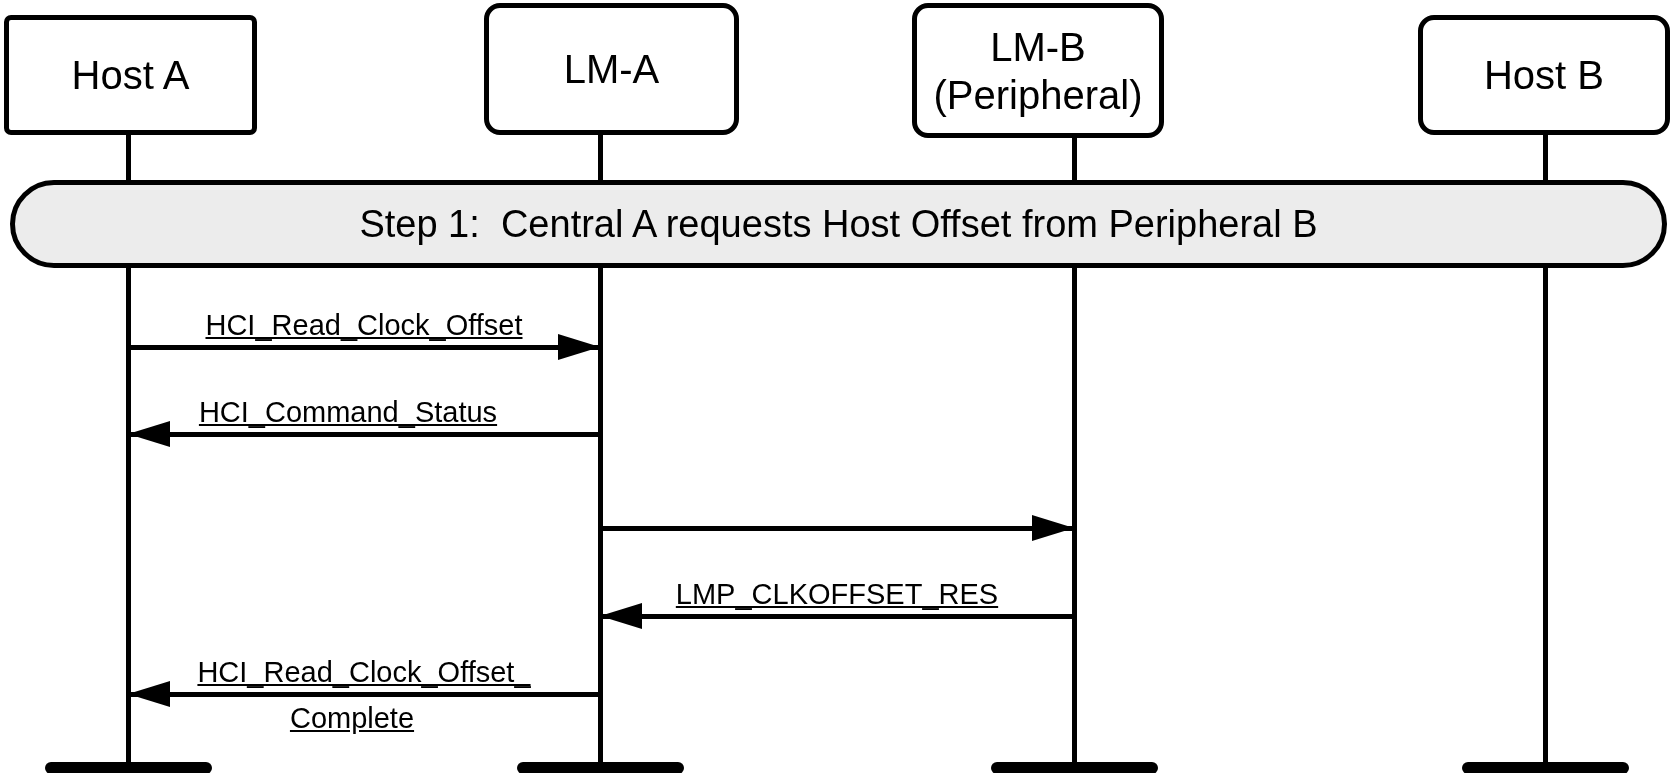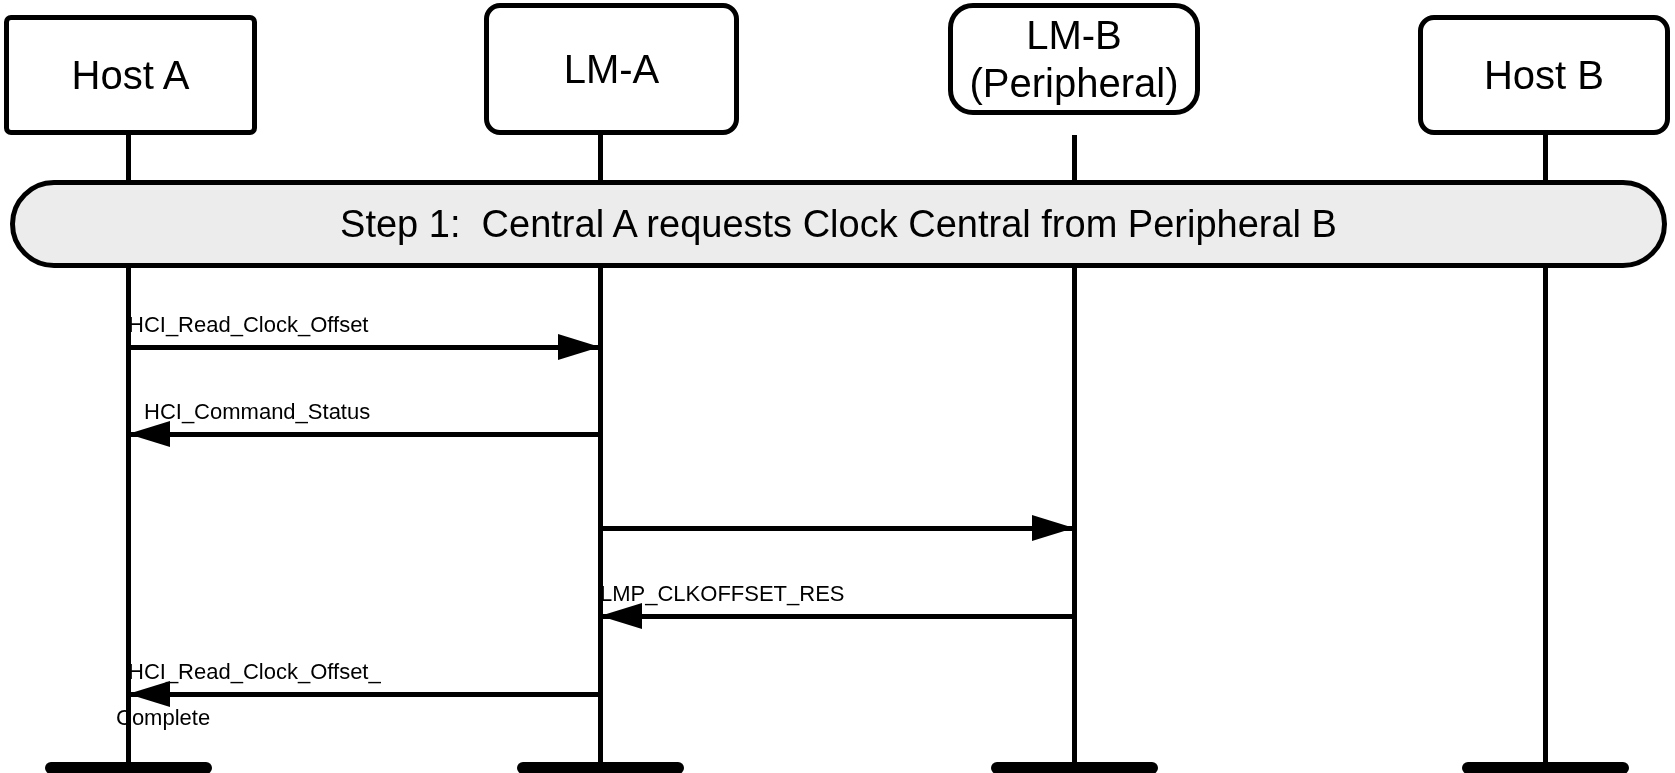--- a/index.html
+++ b/index.html
@@ -32,21 +32,21 @@
   .actor-box {
     position:absolute; box-sizing:border-box;
     border:5px solid var(--stroke,#000); border-radius:16px;
     background:#fff;
     display:flex; flex-direction:column; align-items:center; justify-content:center;
     text-align:center;
   }
   .actor-label { font-size:40px; line-height:48px; }
   .box-host-a { left:4px;    top:15px; width:253px; height:120px;border-radius:7px; }
   .box-lm-a   { left:484px;  top:3px;  width:255px; height:132px; }
-  .box-lm-b   { left:948px;  top:3px;  width:252px; height:112px;border-radius:25px; }
+  .box-lm-b   { left:912px;  top:3px;  width:252px; height:135px; }
   .box-host-b { left:1418px; top:15px; width:252px; height:120px; }
 
   
   .arrow-line { position:absolute; height:5px; background:var(--stroke,#000); }
   .a1 { left:128px; width:472px; top:345px; }
   .a2 { left:128px; width:472px; top:432px; }
   .a3 { left:600px; width:474px; top:526px; }
   .a4 { left:600px; width:474px; top:614px; }
   .a5 { left:128px; width:472px; top:692px; }
 
@@ -55,25 +55,25 @@
   .head-right { border-left:42px solid var(--stroke,#000); }
   .head-left  { border-right:42px solid var(--stroke,#000); }
   .h1 { left:558px;  top:334px; }
   .h2 { left:128px;  top:421px; }
   .h3 { left:1032px; top:515px; }
   .h4 { left:600px;  top:603px; }
   .h5 { left:128px;  top:681px; }
 
   
   .msg-label {
-    position:absolute; text-align:left;
-    font-size:22px; line-height:40px; white-space:nowrap;
+    position:absolute; text-align:center;
+    font-size:29px; line-height:40px; white-space:nowrap;text-decoration:underline;
   }
   .l1  { left:128px; width:472px; top:305px; }
-  .l2  { left:144px; width:472px; top:392px; }
+  .l2  { left:112px; width:472px; top:392px; }
   .l3  { left:600px; width:474px; top:486px; }
   .l4  { left:600px; width:474px; top:574px; }
   .l5a { left:128px; width:472px; top:652px; }
   .l5b { left:116px; width:472px; top:698px; }
 
   
   .terminator { position:absolute; top:762px; width:167px; height:12px;
                 border-radius:6px; background:var(--stroke,#000); }
   .t-host-a { left:45px; }
   .t-lm-a   { left:517px; }
@@ -84,21 +84,21 @@
 <body>
 
 <div class="diagram" style="--stroke: #000000; --banner-fill: #ececec; --background: #ffffff;">
 
   <div class="lifeline ll-host-a"></div>
   <div class="lifeline ll-lm-a"></div>
   <div class="lifeline ll-lm-b"></div>
   <div class="lifeline ll-host-b"></div>
 
   <div class="banner">
-    <span class="banner-label">Step 1:  Central A requests Clock Central from Peripheral B</span>
+    <span class="banner-label">Step 1:  Central A requests Host Offset from Peripheral B</span>
   </div>
 
   <div class="actor-box box-host-a">
     <div class="actor-label">Host A</div>
   </div>
   <div class="actor-box box-lm-a">
     <div class="actor-label">LM-A</div>
   </div>
   <div class="actor-box box-lm-b">
     <div class="actor-label">LM-B</div>

